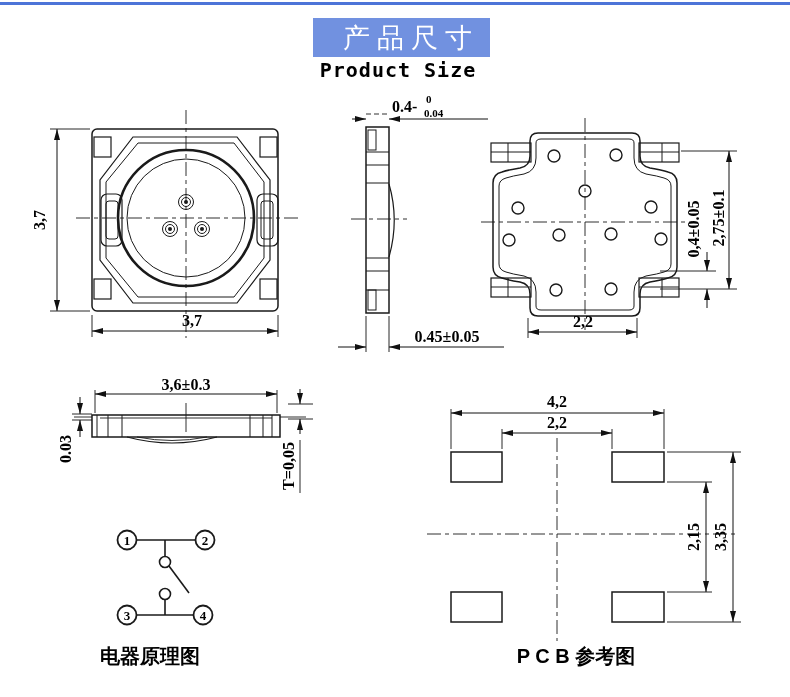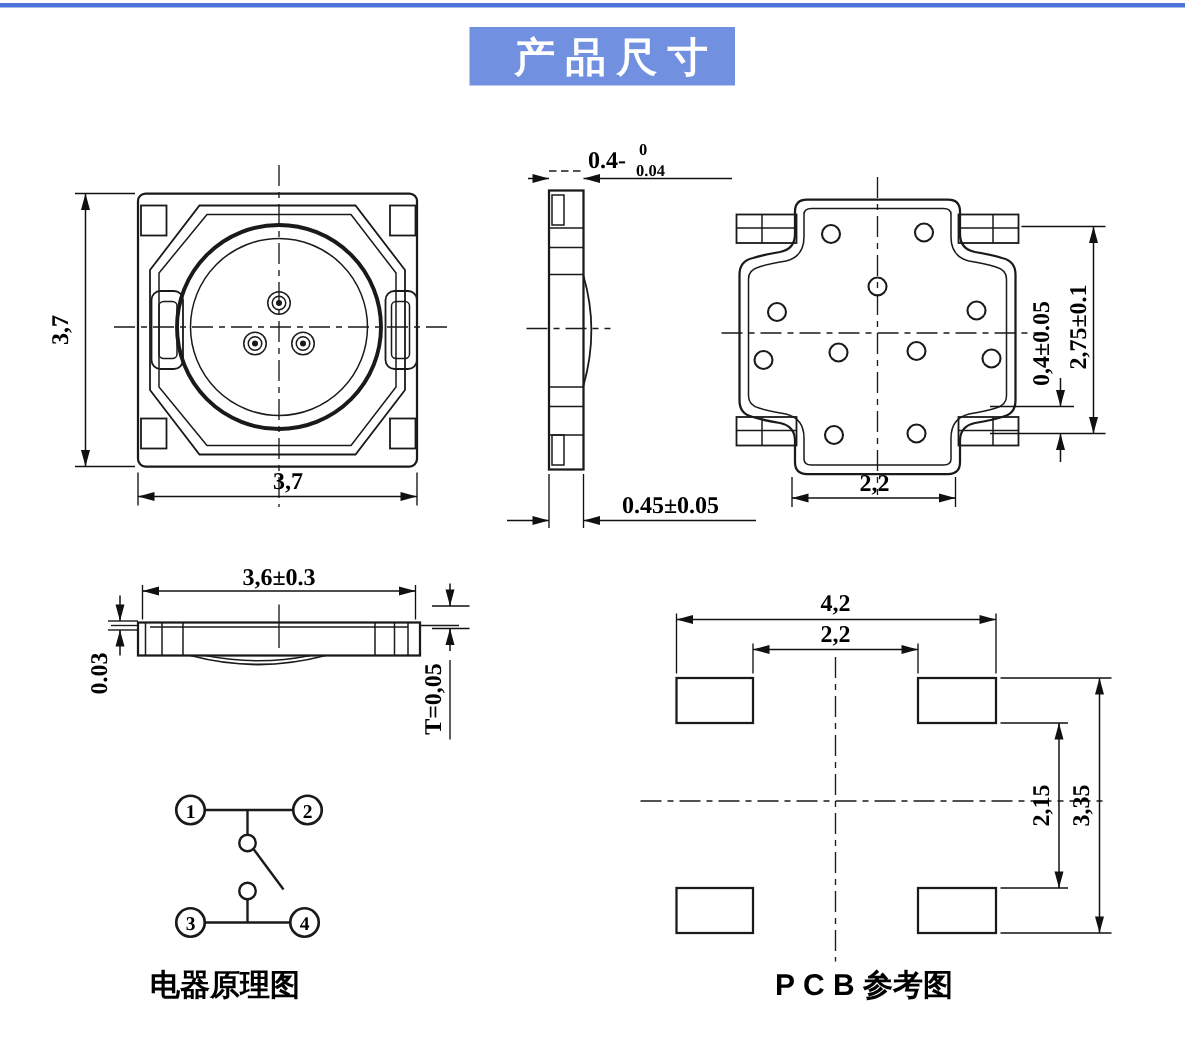--- a/index.html
+++ b/index.html
@@ -1,21 +1,21 @@
 <!DOCTYPE html>
 <html><head>
 <meta charset="utf-8">
 <style>
   html,body{margin:0;padding:0;background:#fff;}
   #page{position:relative;width:790px;height:697px;background:#fff;overflow:hidden;
         font-family:"Liberation Sans",sans-serif;}
   .topline{position:absolute;left:0;top:2px;width:790px;height:3px;background:#4d74d8;}
   .banner{position:absolute;left:313px;top:18px;width:177px;height:39px;background:#7191e0;
           display:flex;align-items:center;justify-content:center;}
-  .banner span{color:#fff;font-size:27px;font-weight:bold;letter-spacing:7px;margin-left:19px;}
+  .banner span{color:#fff;font-size:27px;font-weight:normal;letter-spacing:7px;margin-left:19px;}
   .subtitle{position:absolute;left:288px;top:58px;width:220px;text-align:center;color:#000;
             font-size:20px;font-weight:bold;letter-spacing:1px;font-family:"DejaVu Sans Mono",monospace;}
   svg{position:absolute;left:0;top:0;}
   .ol{fill:none;stroke:#1a1a1a;stroke-width:1.5;}
   .ol2{fill:none;stroke:#1a1a1a;stroke-width:1;}
   .det{fill:none;stroke:#1a1a1a;stroke-width:1.2;}
   .thin{fill:none;stroke:#1a1a1a;stroke-width:0.9;}
   .cl{fill:none;stroke:#1a1a1a;stroke-width:0.9;stroke-dasharray:14 4 4 4;}
   .ext{stroke:#111;stroke-width:0.9;fill:none;}
   .dimln{stroke:#111;stroke-width:1;fill:none;marker-start:url(#ar);marker-end:url(#ar);}
@@ -26,20 +26,21 @@
   .cap{font:bold 20px "Liberation Sans",sans-serif;fill:#000;}
 </style>
 </head>
 <body>
 
 <div id="page">
   <div class="topline"></div>
   <div class="banner">
     <span>产品尺寸</span>
   </div>
+  <div class="subtitle">Product Size</div>
 
   <svg width="790" height="697" viewBox="0 0 790 697">
     <defs>
       <marker id="ar" viewBox="0 0 12 8" refX="11.5" refY="4" markerWidth="13" markerHeight="8" orient="auto-start-reverse" markerUnits="userSpaceOnUse">
         <path d="M0.5,1 L11.5,4 L0.5,7 Z" fill="#111"></path>
       </marker>
     </defs>
 
     <g>
       <rect class="ol" x="92" y="129" width="186" height="182" rx="5"></rect>

